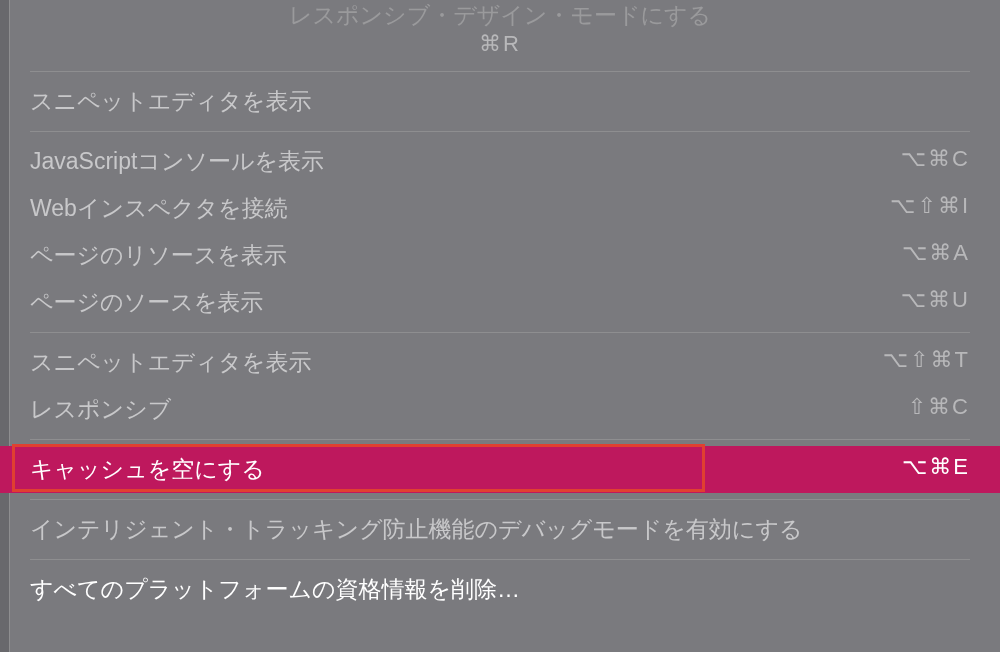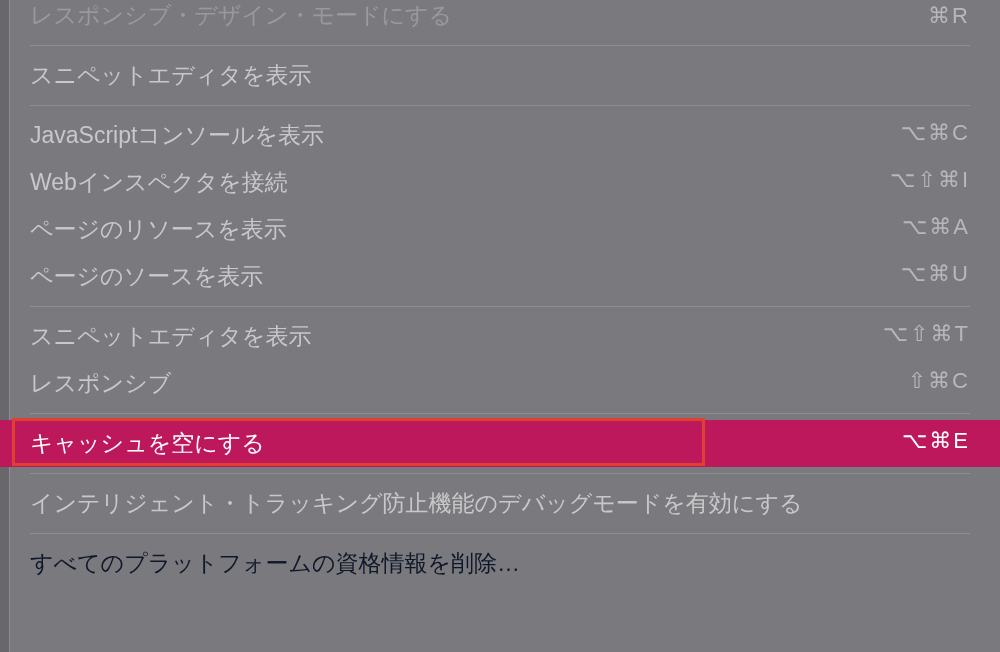--- a/index.html
+++ b/index.html
@@ -23,21 +23,21 @@
       display: flex;
       justify-content: space-between;
       align-items: flex-start;
       padding: 8px 30px;
       font-size: 23px;
       color: #c8c8ca;
       cursor: default;
       min-height: 45px;
     }
     .menu-item.disabled {
-      color: #0f172a;
+      color: #ffffff;
     }
     .menu-item.highlighted {
       background: #be185d;
       color: #ffffff;
       position: relative;
     }
     .menu-item.highlighted .shortcut {
       color: #ffffff;
     }
     .highlight-box {
@@ -63,20 +63,21 @@
       background: #8e8e90;
       margin: 6px 30px;
     }
     .truncated-top {
       padding: 0 30px 8px 30px;
       display: flex;
       justify-content: space-between;
       align-items: center;
       font-size: 23px;
       color: #9a9a9c;
+      flex-direction: column;
     }
     .left-edge {
       position: absolute;
       left: 0;
       top: 0;
       bottom: 0;
       width: 9px;
       background: #68686c;
     }
     .left-edge-line {

